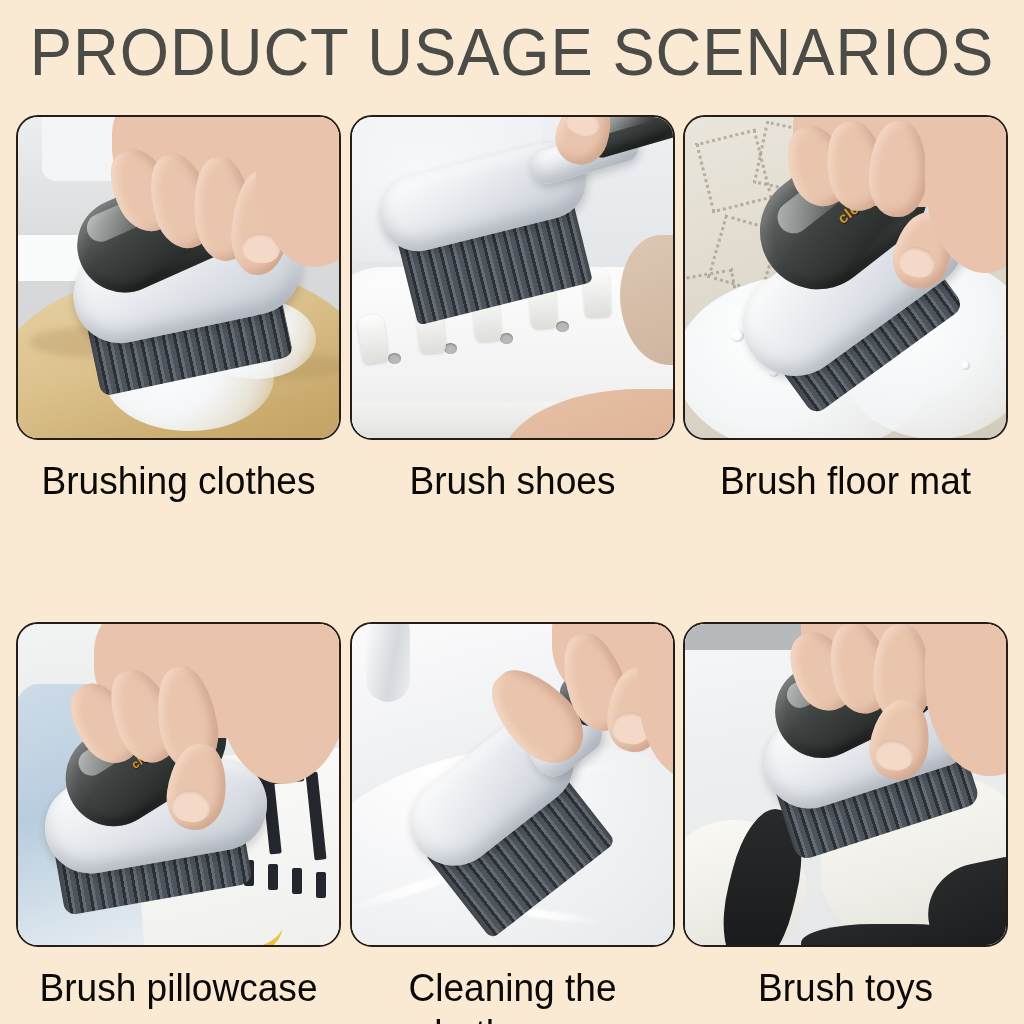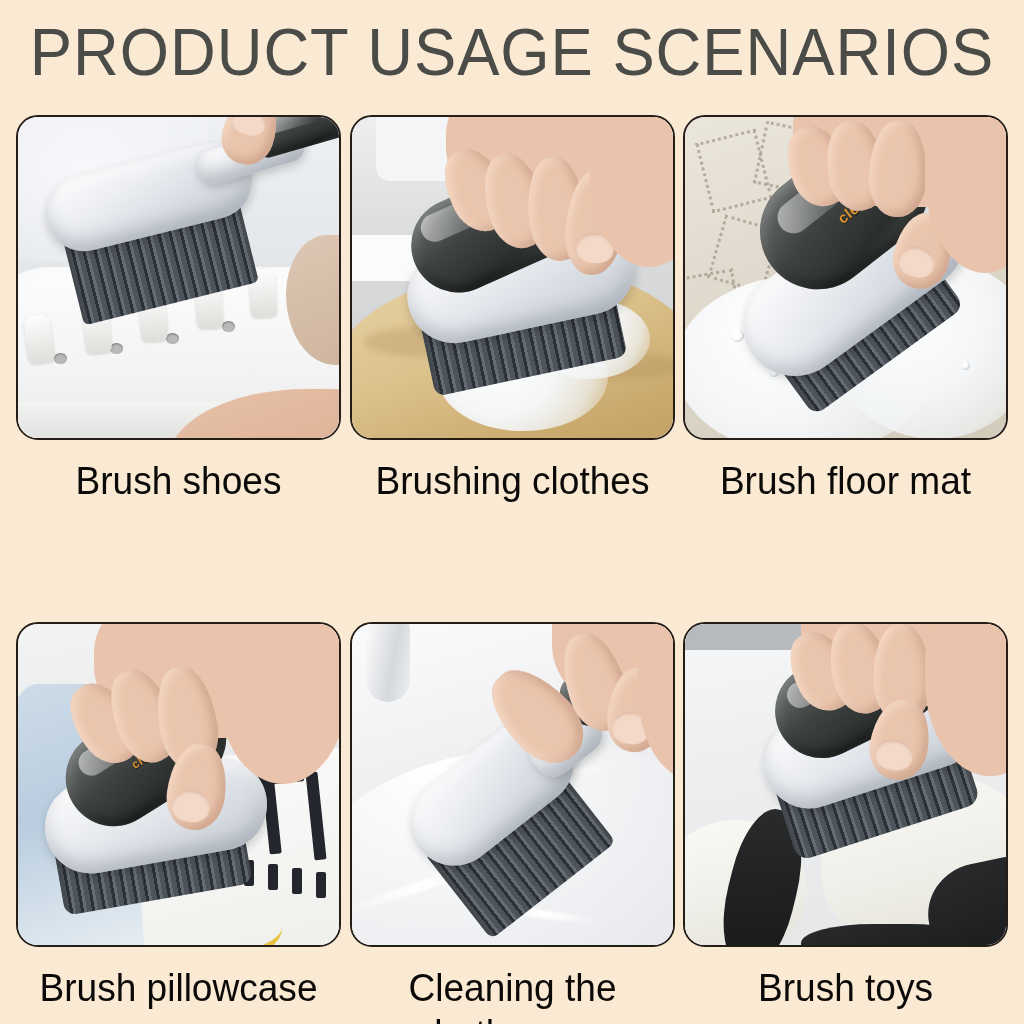--- a/index.html
+++ b/index.html
@@ -272,20 +272,55 @@
 
 <div class="title">PRODUCT USAGE SCENARIOS</div>
 
 <div class="grid">
 
   <div class="row row-1">
 
     <div class="cell">
       <div class="tile">
         <div class="scene">
+          <div class="bg t2-bg"></div>
+          <div style="position:absolute;left:24px;top:-16px;width:96px;height:80px;background:#f4f5f6;border-radius:0 0 14px 14px;"></div>
+          <div style="position:absolute;left:-26px;top:118px;width:120px;height:46px;background:#fafbfb;border-radius:30px;"></div>
+
+          <div class="cloth"></div>
+          <div class="cloth-fold" style="left:12px;  top:210px; width:120px; height:30px;"></div>
+          <div class="cloth-fold" style="left:200px; top:236px; width:130px; height:26px;"></div>
+
+          <div class="foam" style="left:86px;  top:206px; width:170px; height:108px;"></div>
+          <div class="foam" style="left:178px; top:182px; width:120px; height:80px;"></div>
+          <div class="bubble" style="left:126px; top:228px; width:12px; height:12px;"></div>
+          <div class="bubble" style="left:160px; top:250px; width:9px;  height:9px;"></div>
+          <div class="bubble" style="left:206px; top:216px; width:11px; height:11px;"></div>
+
+          <div class="bristles" style="left:74px; top:186px; width:196px; height:74px; border-radius:4px 4px 10px 10px; transform:rotate(-12deg);"></div>
+          <div class="brush-body" style="left:54px; top:118px; width:230px; height:94px; border-radius:48px; transform:rotate(-12deg);"></div>
+          <div class="grip" style="left:56px; top:66px; width:170px; height:94px; border-radius:48px; transform:rotate(-24deg);"></div>
+          <div class="grip-shine" style="left:64px; top:74px; width:140px; height:28px; border-radius:20px; transform:rotate(-24deg);"></div>
+          <div class="label-clean" style="left:124px; top:88px; font-size:11px; transform:rotate(-24deg);"></div>
+
+          <div class="hand" style="left:94px; top:-52px; width:220px; height:150px; border-radius:46% 50% 40% 44%;"></div>
+          <div class="finger" style="left:96px;  top:30px;  width:58px; height:86px; transform:rotate(-28deg);"></div>
+          <div class="finger" style="left:134px; top:36px;  width:58px; height:96px; transform:rotate(-16deg);"></div>
+          <div class="finger" style="left:176px; top:40px;  width:58px; height:104px; transform:rotate(-6deg);"></div>
+          <div class="finger" style="left:214px; top:54px;  width:56px; height:104px; transform:rotate(4deg);"></div>
+          <div class="nail" style="left:224px; top:116px; width:38px; height:30px; transform:rotate(4deg);"></div>
+          <div class="hand" style="left:238px; top:-30px; width:118px; height:180px; border-radius:40% 40% 50% 50%;"></div>
+        </div>
+      </div>
+      <div class="caption">Brushing clothes</div>
+    </div>
+
+    <div class="cell">
+      <div class="tile">
+        <div class="scene">
           <div class="bg t1-bg"></div>
           <div class="t1-blur"></div>
 
           <div class="shoe"></div>
           <div class="shoe-sole"></div>
           <div class="lace-hole" style="left:36px;  top:236px;"></div>
           <div class="lace-hole" style="left:92px;  top:226px;"></div>
           <div class="lace-hole" style="left:148px; top:216px;"></div>
           <div class="lace-hole" style="left:204px; top:204px;"></div>
           <div class="lace" style="left:8px;   top:198px; transform:rotate(-8deg);"></div>
@@ -305,55 +340,20 @@
           <div class="finger" style="left:206px; top:-22px; width:52px; height:70px; transform:rotate(18deg);"></div>
           <div class="nail" style="left:214px; top:-8px;  width:34px; height:26px; transform:rotate(18deg);"></div>
         </div>
       </div>
       <div class="caption">Brush shoes</div>
     </div>
 
     <div class="cell">
       <div class="tile">
         <div class="scene">
-          <div class="bg t2-bg"></div>
-          <div style="position:absolute;left:24px;top:-16px;width:96px;height:80px;background:#f4f5f6;border-radius:0 0 14px 14px;"></div>
-          <div style="position:absolute;left:-26px;top:118px;width:120px;height:46px;background:#fafbfb;border-radius:30px;"></div>
-
-          <div class="cloth"></div>
-          <div class="cloth-fold" style="left:12px;  top:210px; width:120px; height:30px;"></div>
-          <div class="cloth-fold" style="left:200px; top:236px; width:130px; height:26px;"></div>
-
-          <div class="foam" style="left:86px;  top:206px; width:170px; height:108px;"></div>
-          <div class="foam" style="left:178px; top:182px; width:120px; height:80px;"></div>
-          <div class="bubble" style="left:126px; top:228px; width:12px; height:12px;"></div>
-          <div class="bubble" style="left:160px; top:250px; width:9px;  height:9px;"></div>
-          <div class="bubble" style="left:206px; top:216px; width:11px; height:11px;"></div>
-
-          <div class="bristles" style="left:74px; top:186px; width:196px; height:74px; border-radius:4px 4px 10px 10px; transform:rotate(-12deg);"></div>
-          <div class="brush-body" style="left:54px; top:118px; width:230px; height:94px; border-radius:48px; transform:rotate(-12deg);"></div>
-          <div class="grip" style="left:56px; top:66px; width:170px; height:94px; border-radius:48px; transform:rotate(-24deg);"></div>
-          <div class="grip-shine" style="left:64px; top:74px; width:140px; height:28px; border-radius:20px; transform:rotate(-24deg);"></div>
-          <div class="label-clean" style="left:124px; top:88px; font-size:11px; transform:rotate(-24deg);"></div>
-
-          <div class="hand" style="left:94px; top:-52px; width:220px; height:150px; border-radius:46% 50% 40% 44%;"></div>
-          <div class="finger" style="left:96px;  top:30px;  width:58px; height:86px; transform:rotate(-28deg);"></div>
-          <div class="finger" style="left:134px; top:36px;  width:58px; height:96px; transform:rotate(-16deg);"></div>
-          <div class="finger" style="left:176px; top:40px;  width:58px; height:104px; transform:rotate(-6deg);"></div>
-          <div class="finger" style="left:214px; top:54px;  width:56px; height:104px; transform:rotate(4deg);"></div>
-          <div class="nail" style="left:224px; top:116px; width:38px; height:30px; transform:rotate(4deg);"></div>
-          <div class="hand" style="left:238px; top:-30px; width:118px; height:180px; border-radius:40% 40% 50% 50%;"></div>
-        </div>
-      </div>
-      <div class="caption">Brushing clothes</div>
-    </div>
-
-    <div class="cell">
-      <div class="tile">
-        <div class="scene">
           <div class="bg t3-bg"></div>
           <div class="mat-mark" style="left:18px;  top:18px;  width:56px; height:66px; transform:rotate(-14deg);"></div>
           <div class="mat-mark" style="left:74px;  top:8px;   width:44px; height:58px; transform:rotate(12deg);"></div>
           <div class="mat-mark" style="left:30px;  top:104px; width:52px; height:60px; transform:rotate(16deg);"></div>
           <div class="mat-mark" style="left:-6px;  top:156px; width:54px; height:62px; transform:rotate(-10deg);"></div>
           <div class="mat-mark" style="left:268px; top:172px; width:48px; height:40px; transform:rotate(8deg);"></div>
 
           <div class="foam" style="left:-10px; top:158px; width:260px; height:180px;"></div>
           <div class="foam" style="left:150px; top:142px; width:200px; height:180px;"></div>
           <div class="bubble" style="left:46px;  top:212px; width:13px; height:13px;"></div>

